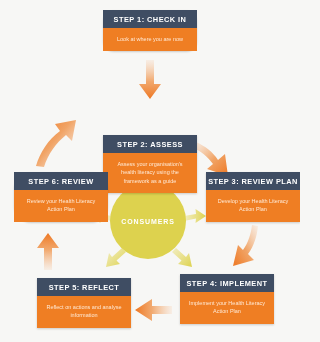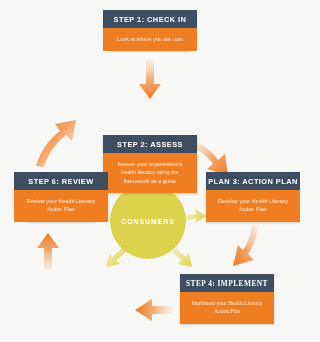--- a/index.html
+++ b/index.html
@@ -38,21 +38,21 @@
     text-align:center;
     padding:7px 7px 8px 7px;
     min-height:21px;
     box-sizing:border-box;
   }
 
   
   #step1{left:103px;top:10px;border-radius:11px;}
   #step2{left:103px;top:103px;margin-top:32px;}
   #step3{left:206px;top:172px;}
-  #step4{left:180px;top:274px;font-family:Liberation Serif, serif;}
+  #step4{left:180px;top:274px;}
   #step5{left:37px;top:278px;}
   #step6{left:14px;top:172px;border-radius:17px;}
 
   .center-circle{
     position:absolute;
     left:110px;top:183px;
     width:76px;height:76px;
     border-radius:50%;
     background:#ddd24e;
     display:flex;align-items:center;justify-content:center;
@@ -188,28 +188,32 @@
     <div class="step-head">STEP 1: CHECK IN</div>
     <div class="step-body">Look at where you are now</div>
   </div>
 
   <div class="step-box" id="step2">
     <div class="step-head">STEP 2: ASSESS</div>
     <div class="step-body">Assess your organisation's health literacy using the framework as a guide</div>
   </div>
 
   <div class="step-box" id="step3">
-    <div class="step-head">PLAN 3: ACTION PLAN</div>
+    <div class="step-head">STEP 3: REVIEW PLAN</div>
     <div class="step-body">Develop your Health Literacy Action Plan</div>
   </div>
 
   <div class="step-box" id="step4">
     <div class="step-head">STEP 4: IMPLEMENT</div>
     <div class="step-body">Implement your Health Literacy Action Plan</div>
   </div>
 
+  <div class="step-box" id="step5">
+    <div class="step-head">STEP 5: REFLECT</div>
+    <div class="step-body">Reflect on actions and analyse information</div>
+  </div>
 
   <div class="step-box" id="step6">
     <div class="step-head">STEP 6: REVIEW</div>
     <div class="step-body">Review your Health Literacy Action Plan</div>
   </div>
 
 </div>
 
 </body></html>

